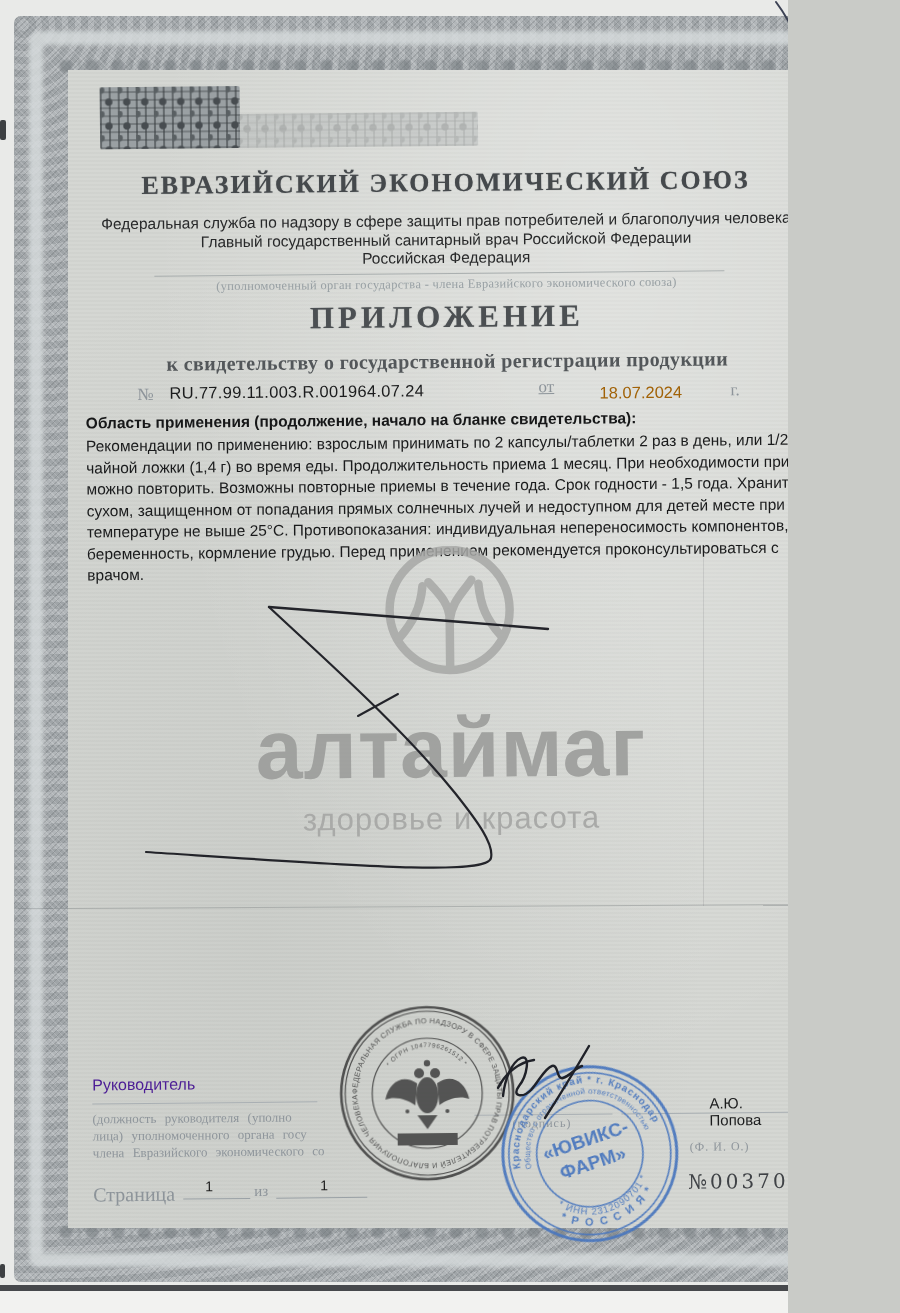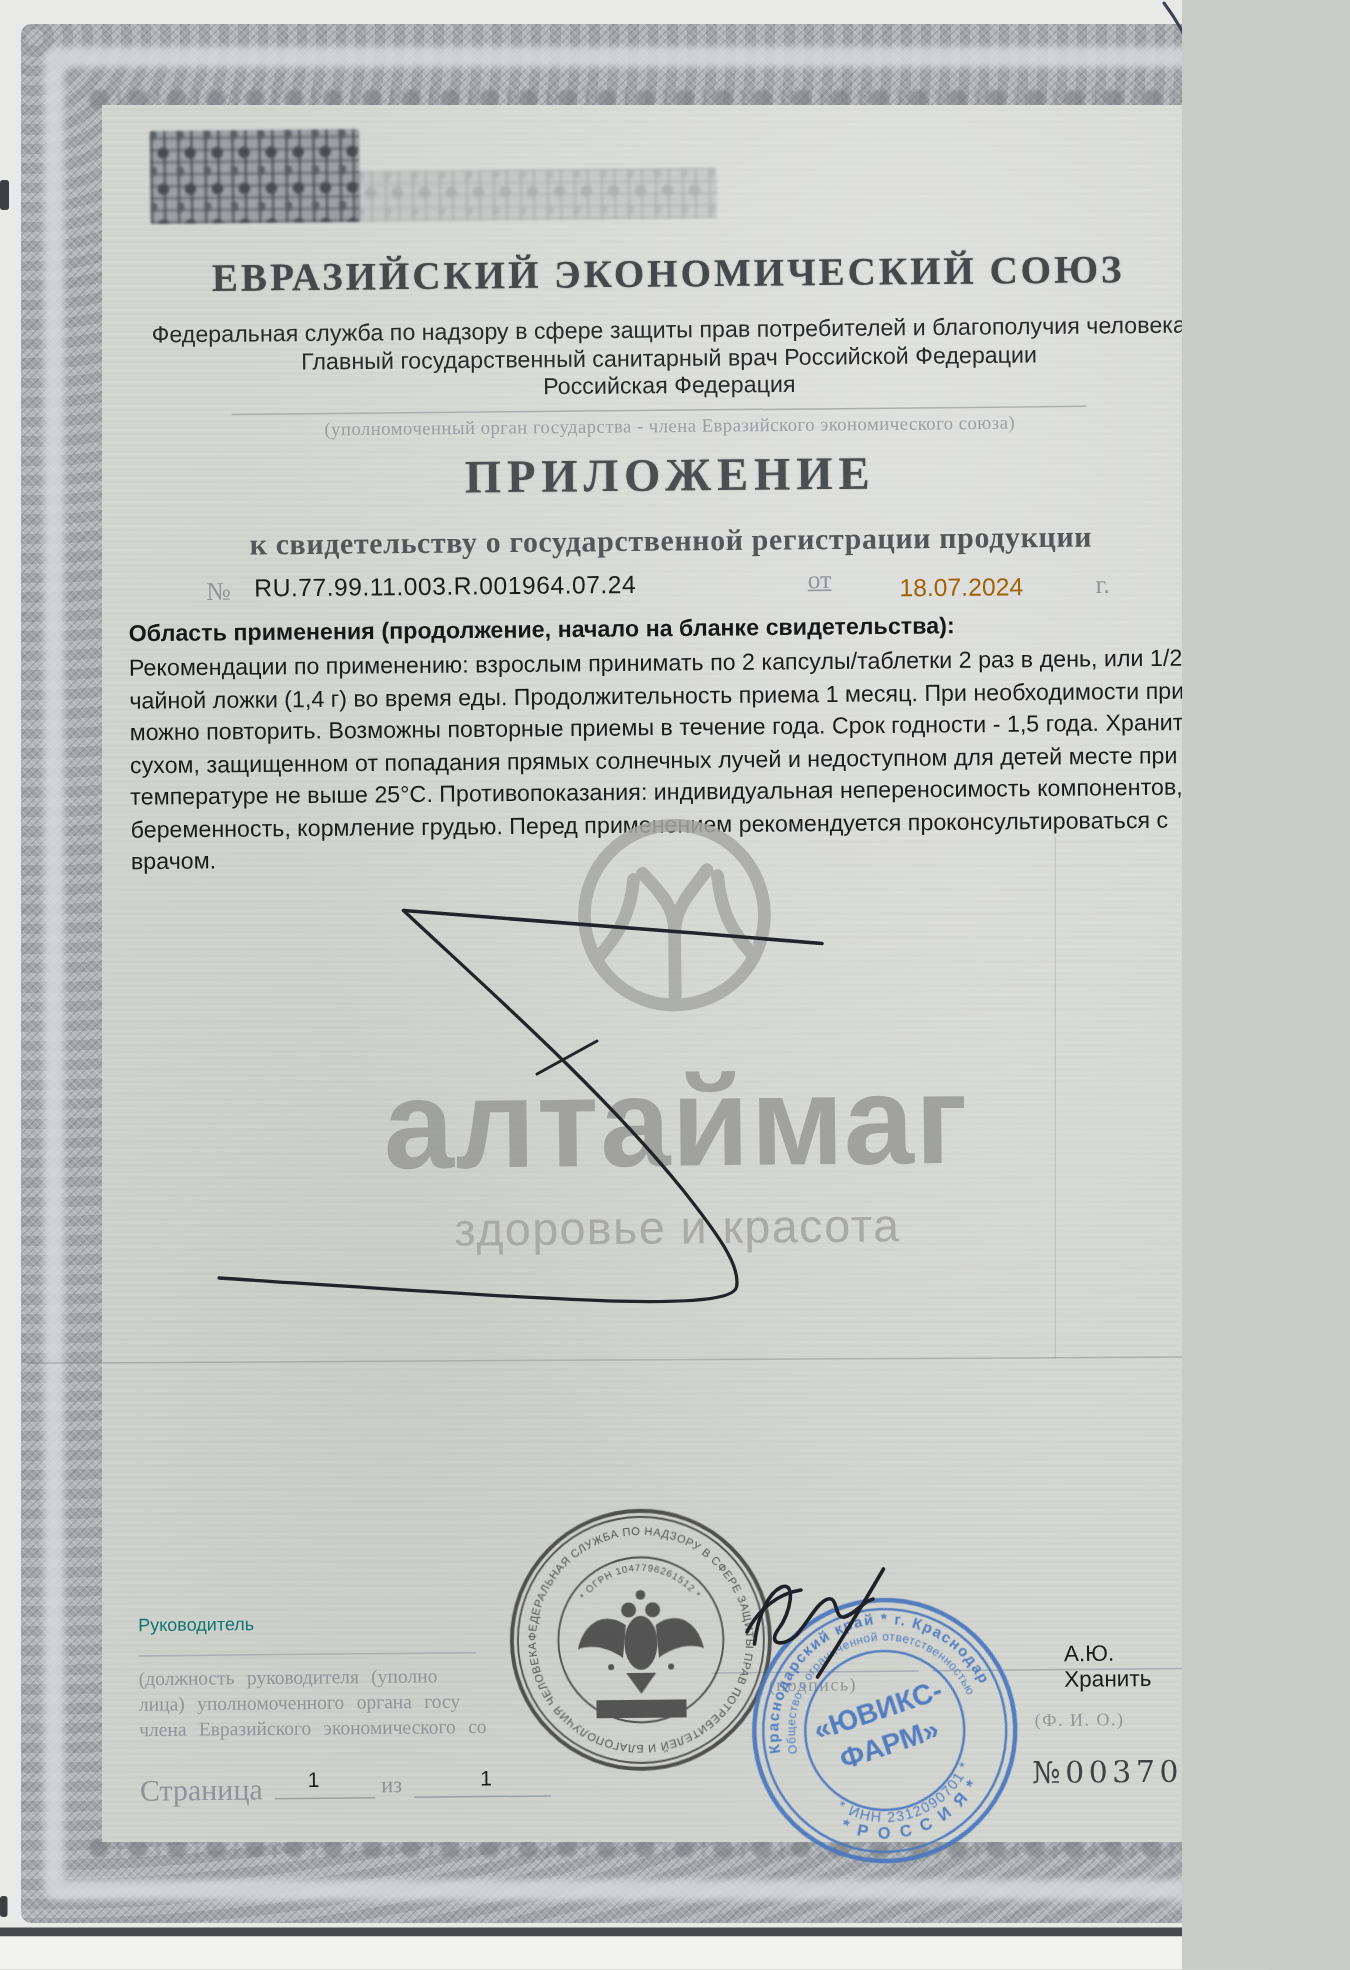--- a/index.html
+++ b/index.html
@@ -63,21 +63,21 @@
   .reg-date{left:602px;top:385px;font-size:16.5px;color:#a16207;}
   .reg-g{left:733px;top:383px;}
   
   .body-head{left:88px;top:411px;width:726px;font-size:15.5px;font-weight:bold;color:#161718;}
   .body-text{left:88px;top:432px;width:726px;font-size:15.5px;line-height:21.5px;color:#1a1b1c;}
   
   .wm-logo{left:370px;top:546px;opacity:.85;}
   .wm-brand{top:700px;font-size:84px;font-weight:700;color:#9c9d9b;letter-spacing:1px;opacity:.9;}
   .wm-tagline{top:801px;font-size:31px;color:#a9aaa8;letter-spacing:1px;}
   
-  .head-label{left:88px;top:1073px;font-size:12px;color:#0f766e;}
+  .head-label{left:88px;top:1073px;font-size:16px;color:#4c1d95;}
   .sig-line{left:88px;top:1100px;width:225px;height:1px;background:#a9afb3;}
   .cap{left:88px;font-size:13px;color:#8e959b;word-spacing:5px;}
   .cap1{top:1108px;} .cap2{top:1125px;} .cap3{top:1142px;}
   .pg-label{left:88px;top:1180px;font-size:20px;color:#8d949a;}
   .pg-num{font-size:14px;color:#1c1c1c;}
   .pg-cur{left:200px;top:1176px;} .pg-tot{left:315px;top:1176px;}
   .pg-of{left:249px;top:1181px;font-size:15px;color:#8d949a;}
   .pg-line1{left:178px;top:1196px;width:67px;height:1px;background:#9aa1a6;}
   .pg-line2{left:271px;top:1196px;width:91px;height:1px;background:#9aa1a6;}
   .form-no{left:683px;top:1172px;font-family:"DejaVu Serif","Liberation Serif",serif;
@@ -153,21 +153,21 @@
     <div class="abs serif cap cap2">лица) уполномоченного органа госу</div>
     <div class="abs serif cap cap3">члена Евразийского экономического со</div>
 
     <div class="abs serif pg-label">Страница</div>
     <div class="abs pg-num pg-cur">1</div>
     <div class="abs serif pg-of">из</div>
     <div class="abs pg-num pg-tot">1</div>
     <div class="abs pg-line1"></div>
     <div class="abs pg-line2"></div>
 
-    <div class="abs signatory">А.Ю. Хранить</div>
+    <div class="abs signatory">А.Ю. Попова</div>
     <div class="abs fio-line"></div>
     <div class="abs serif fio-cap">(Ф. И. О.)</div>
     <div class="abs pod-line"></div>
     <div class="abs serif pod-cap">(подпись)</div>
     <div class="abs form-no">№0037014</div>
 
     <svg class="abs" style="left:0;top:0;" width="900" height="1313" viewBox="0 0 900 1313">
       <defs>
         <path id="blk-ring" d="M -70,0 A 70,70 0 1,1 70,0 A 70,70 0 1,1 -70,0"></path>
         <path id="blk-inner" d="M -46,0 A 46,46 0 1,1 46,0 A 46,46 0 1,1 -46,0"></path>

